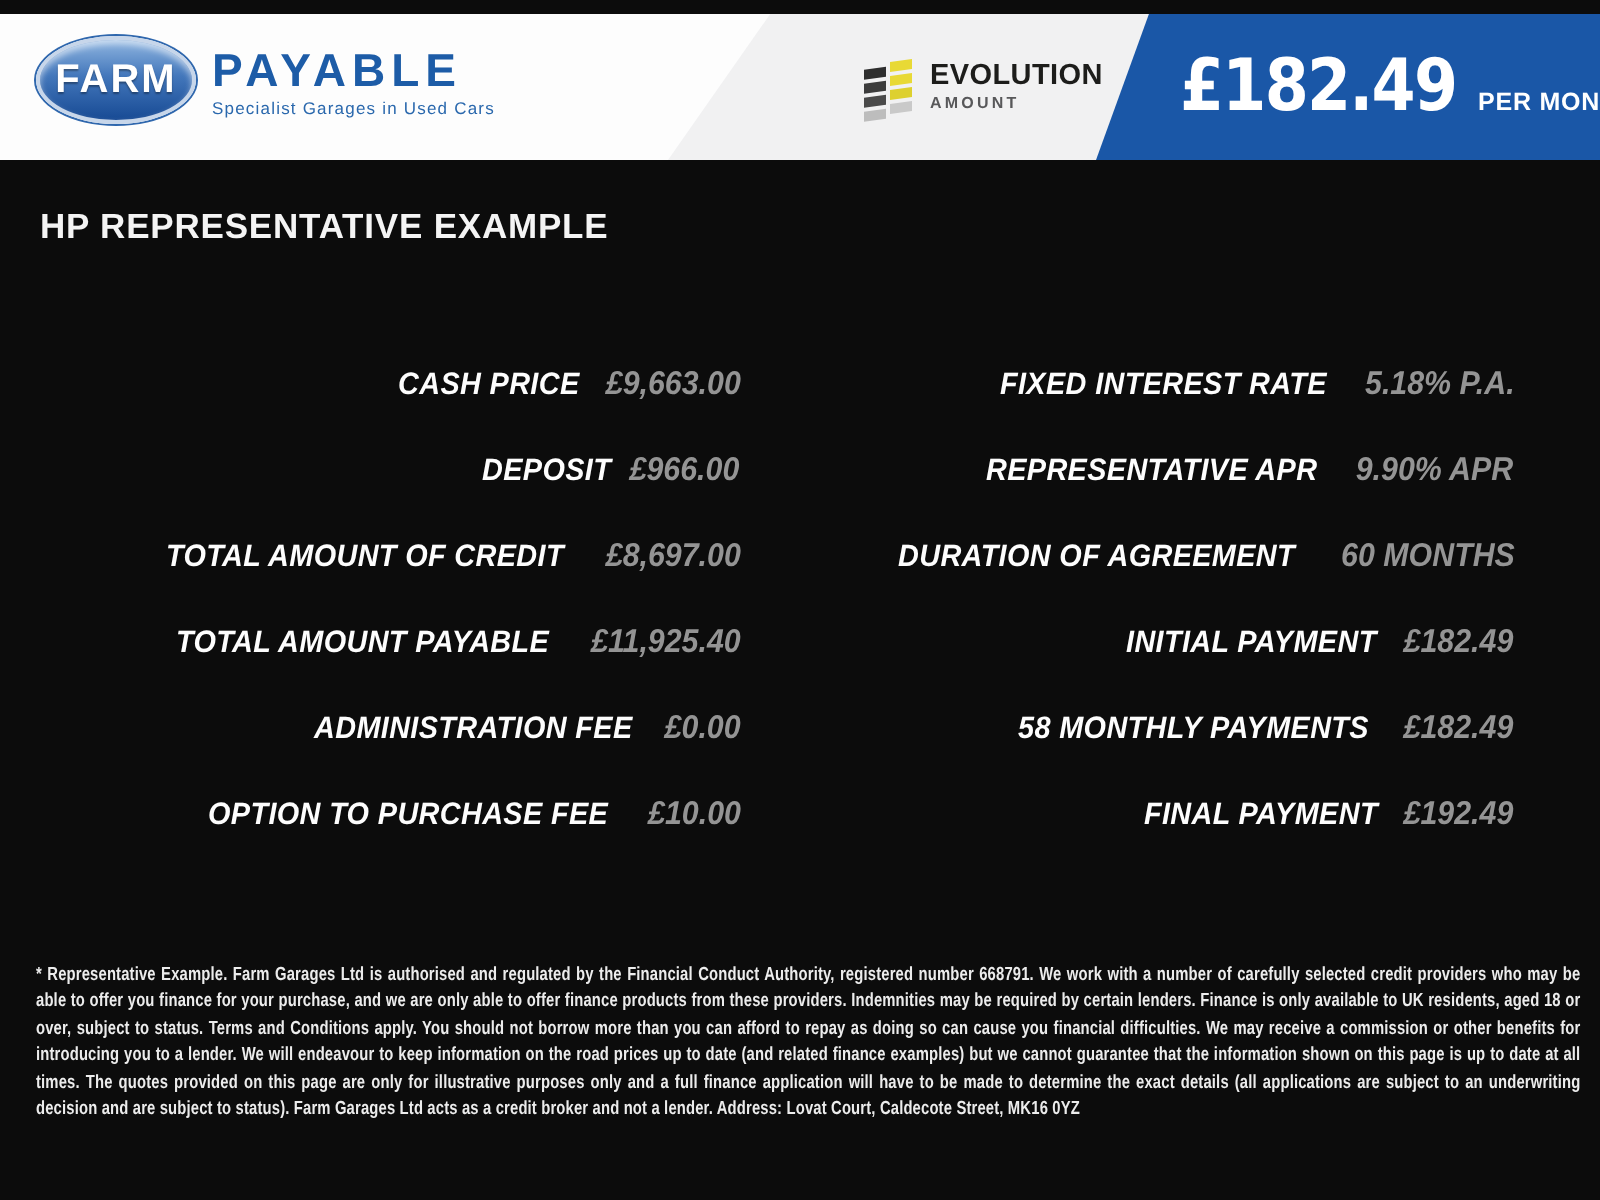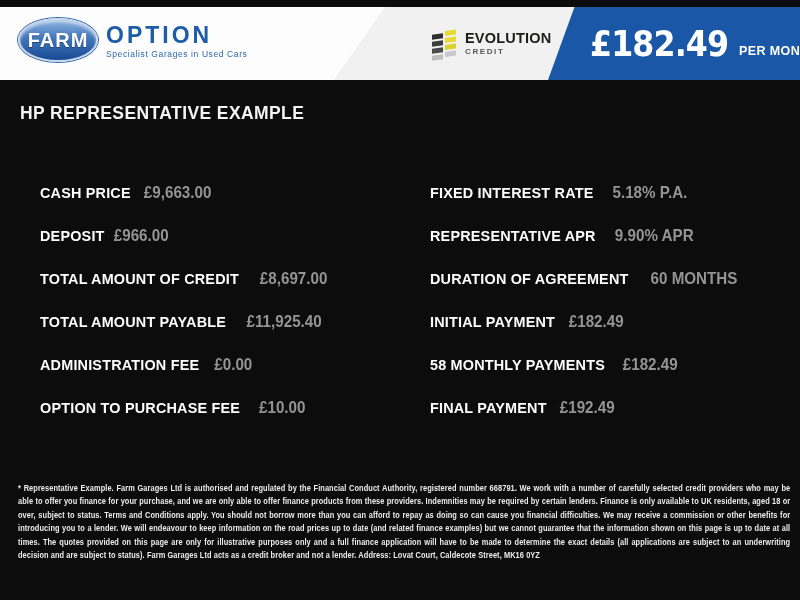--- a/index.html
+++ b/index.html
@@ -77,21 +77,21 @@
   
   .page-title{
     position:absolute;left:20px;top:103px;
     color:#f4f4f4;font-weight:bold;font-size:17.5px;letter-spacing:.4px;
   }
 
   .fin-col{position:absolute;top:171px;}
   .fin-col.left{left:40px;width:330px;}
   .fin-col.right{left:430px;width:327px;}
   .frow{
-    height:43px;display:flex;align-items:center;justify-content:flex-start;
+    height:43px;display:flex;align-items:center;justify-content:flex-end;font-style:italic;
   }
   .flbl{
     color:#fdfdfd;font-weight:bold;font-size:15.5px;letter-spacing:.2px;white-space:nowrap;
     transform:scaleX(.93);transform-origin:left center;
   }
   .fval{
     color:#949494;font-weight:bold;font-size:16.5px;white-space:nowrap;
     transform:scaleX(.92);transform-origin:right center;
   }
 
@@ -108,41 +108,41 @@
 
 <div class="header">
   <div class="header-gray"></div>
   <div class="header-blue"></div>
 
   <div class="farm-logo">
     <div class="farm-oval">
       <span>FARM</span>
     </div>
     <div class="farm-text">
-      <div class="farm-name">OPTION</div>
+      <div class="farm-name">PAYABLE</div>
       <div class="farm-tagline">Specialist Garages in Used Cars</div>
     </div>
   </div>
 
   <div class="evo-logo">
     <svg class="evo-icon" viewBox="0 0 28 36">
       <g transform="skewY(-8)">
         <rect x="1" y="8" width="11" height="5" fill="#2e2e2e"></rect>
         <rect x="1" y="15" width="11" height="5" fill="#3c3c3c"></rect>
         <rect x="1" y="22" width="11" height="5" fill="#4a4a4a"></rect>
         <rect x="1" y="29" width="11" height="5" fill="#bdbdbd"></rect>
         <rect x="14" y="6" width="11" height="5" fill="#e8d935"></rect>
         <rect x="14" y="13" width="11" height="5" fill="#e8d935"></rect>
         <rect x="14" y="20" width="11" height="5" fill="#ddd02f"></rect>
         <rect x="14" y="27" width="11" height="5" fill="#c9c9c9"></rect>
       </g>
     </svg>
     <div class="evo-text">
       <div class="evo-name">EVOLUTION</div>
-      <div class="evo-sub">CREDIT</div>
+      <div class="evo-sub">AMOUNT</div>
     </div>
   </div>
 
   <div class="price-banner">
     <span class="price-amount">£182.49</span>
     <span class="price-suffix">PER MONTH*</span>
   </div>
 
   <div class="top-strip"></div>
 </div>

